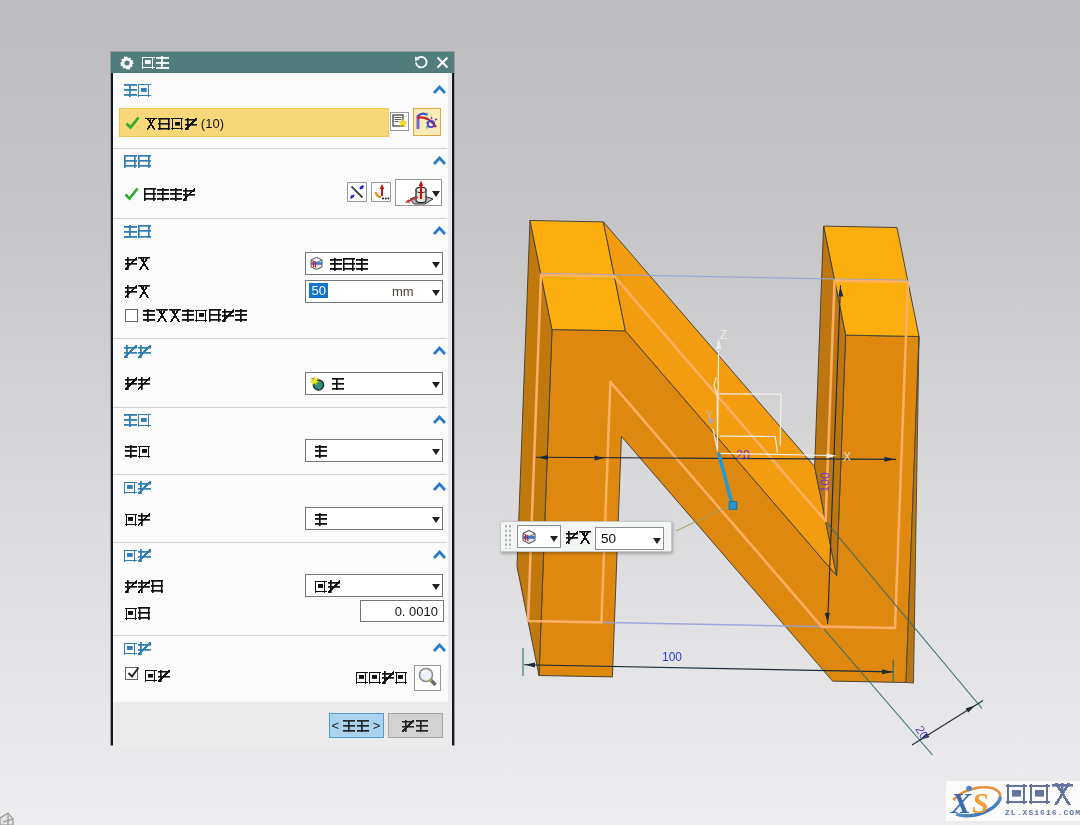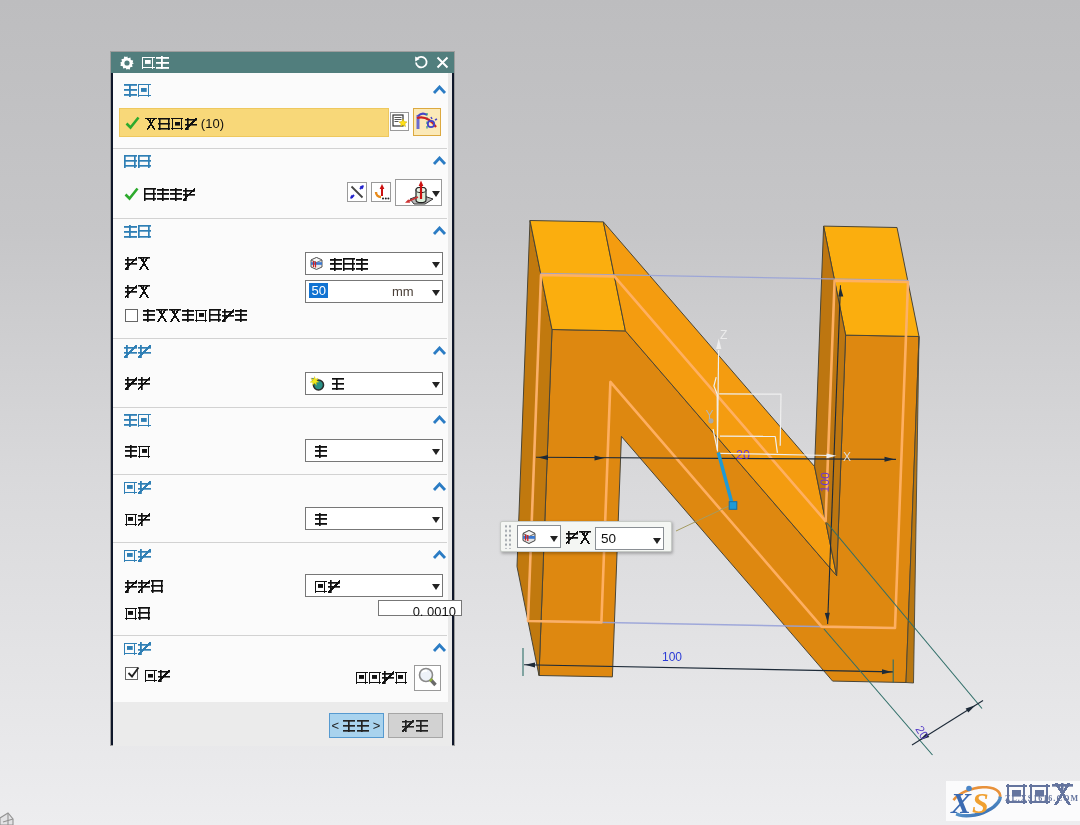--- a/index.html
+++ b/index.html
@@ -252,21 +252,21 @@
 <div class="shead" style="top:475.5px"><i class="hz s14 pe"></i><i class="hz s14 pc"></i></div>
       <svg style="position:absolute;left:319px;top:477.5px" width="15" height="10" viewBox="0 0 15 10">
         <polyline points="2,8 7.5,2 13,8" fill="none" stroke="#2b7cc4" stroke-width="2.8"></polyline>
       </svg>
 <span class="lbl" style="top:506px"><i class="hz s13 pc"></i><i class="hz s13 pc"></i><i class="hz s13 pb"></i></span>
 <div class="combo" style="top:501.5px">
         <span style="position:absolute;left:8px;top:3.5px"><i class="hz s13 pe"></i><i class="hz s13 pc"></i></span>
         <span class="tri" style="left:126px;top:9px;border-top-color:#222"></span>
       </div>
 <span class="lbl" style="top:533px"><i class="hz s13 pe"></i><i class="hz s13 pb"></i></span>
-<div style="position:absolute;left:265px;top:527.5px;width:84px;height:16px;background:#fff;border:1px solid #777">
+<div style="position:absolute;left:247px;top:527.5px;width:84px;height:22px;background:#fff;border:1px solid #777">
         <span style="position:absolute;right:5px;top:3px;font-size:13px;color:#111">0. 0010</span>
       </div>
 <div class="sep" style="top:562.5px"></div>
 <div class="shead" style="top:568.5px"><i class="hz s14 pe"></i><i class="hz s14 pc"></i></div>
       <svg style="position:absolute;left:319px;top:570.5px" width="15" height="10" viewBox="0 0 15 10">
         <polyline points="2,8 7.5,2 13,8" fill="none" stroke="#2b7cc4" stroke-width="2.8"></polyline>
       </svg>
 <span class="cbox" style="left:11.5px;top:594.5px;width:13px;height:13px"></span>
 <svg style="position:absolute;left:12.5px;top:592px" width="15" height="15" viewBox="0 0 15 15">
         <polyline points="2.5,8 6,11.5 12.5,2.5" fill="none" stroke="#222" stroke-width="1.8"></polyline>
@@ -295,13 +295,13 @@
           <stop offset="1" stop-color="#2b5ea8"></stop>
         </linearGradient>
       </defs>
       <polyline points="6.4,18.1 8.6,15.6 11.5,13.3 14.9,11.1 18.7,9.2 22.8,7.7 27.1,6.4 31.4,5.6 35.6,5.2 39.6,5.2 43.3,5.7 46.5,6.6 49.2,7.8 51.2,9.5 52.6,11.4 53.2,13.6 53.1,15.9" fill="none" stroke="#e8913a" stroke-width="2.6"></polyline>
       <polyline points="9.1,31.8 12.0,32.9 15.5,33.6 19.3,33.8 23.5,33.6 27.8,33.0 32.1,32.0 36.3,30.6 40.3,28.8 43.9,26.8 47.0,24.6 49.6,22.1 51.5,19.7 52.8,17.2 53.3,14.7" fill="none" stroke="url(#wb)" stroke-width="3.4"></polyline>
       <text x="4" y="31" font-family="Liberation Serif" font-style="italic" font-weight="bold" font-size="30" fill="#3a6ab2">X</text>
       <text x="25" y="31" font-family="Liberation Serif" font-style="italic" font-weight="bold" font-size="30" fill="#f0a030">S</text>
       <circle cx="22" cy="6.5" r="2.8" fill="#4a86c8"></circle>
     </svg>
     <span style="position:absolute;left:59px;top:2px;color:#64749e"><i class="hz s23 pe"></i><i class="hz s23 pe"></i><i class="hz s23 pd"></i></span>
-    <span style="position:absolute;left:59px;top:13px;font-size:8px;font-weight:bold;letter-spacing:1.05px;color:#64749e;font-family:Liberation Serif, serif">ZL.XS1616.COM</span>
+    <span style="position:absolute;left:59px;top:27px;font-size:8px;font-weight:bold;letter-spacing:1.05px;color:#64749e;font-family:Liberation Mono, monospace">ZL.XS1616.COM</span>
   </div>
 </body></html>

